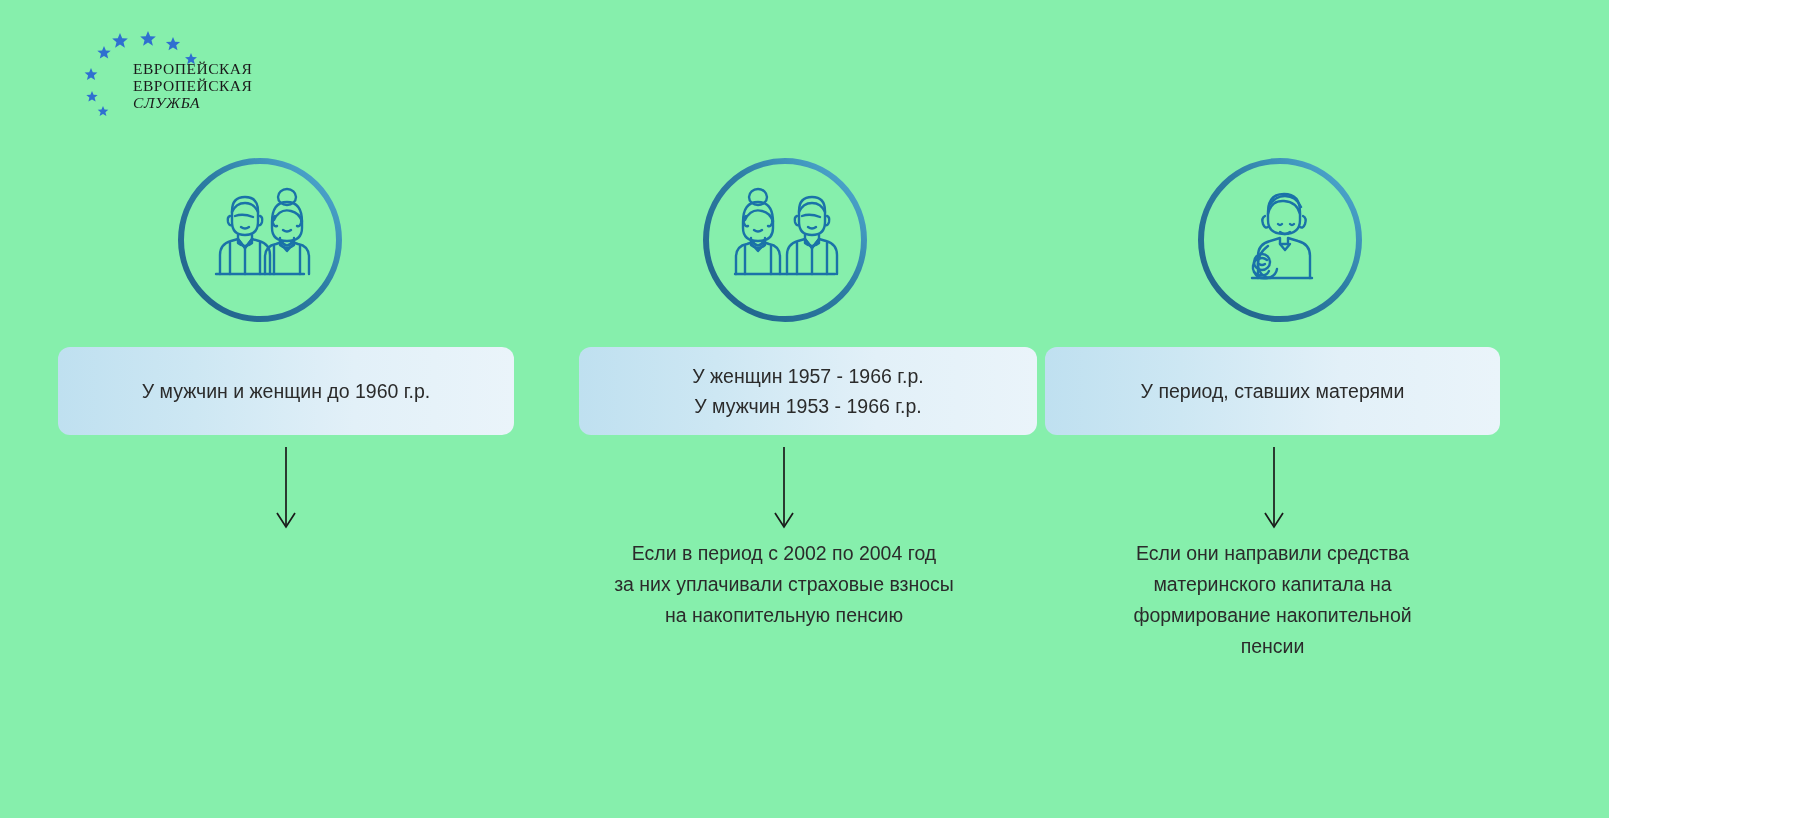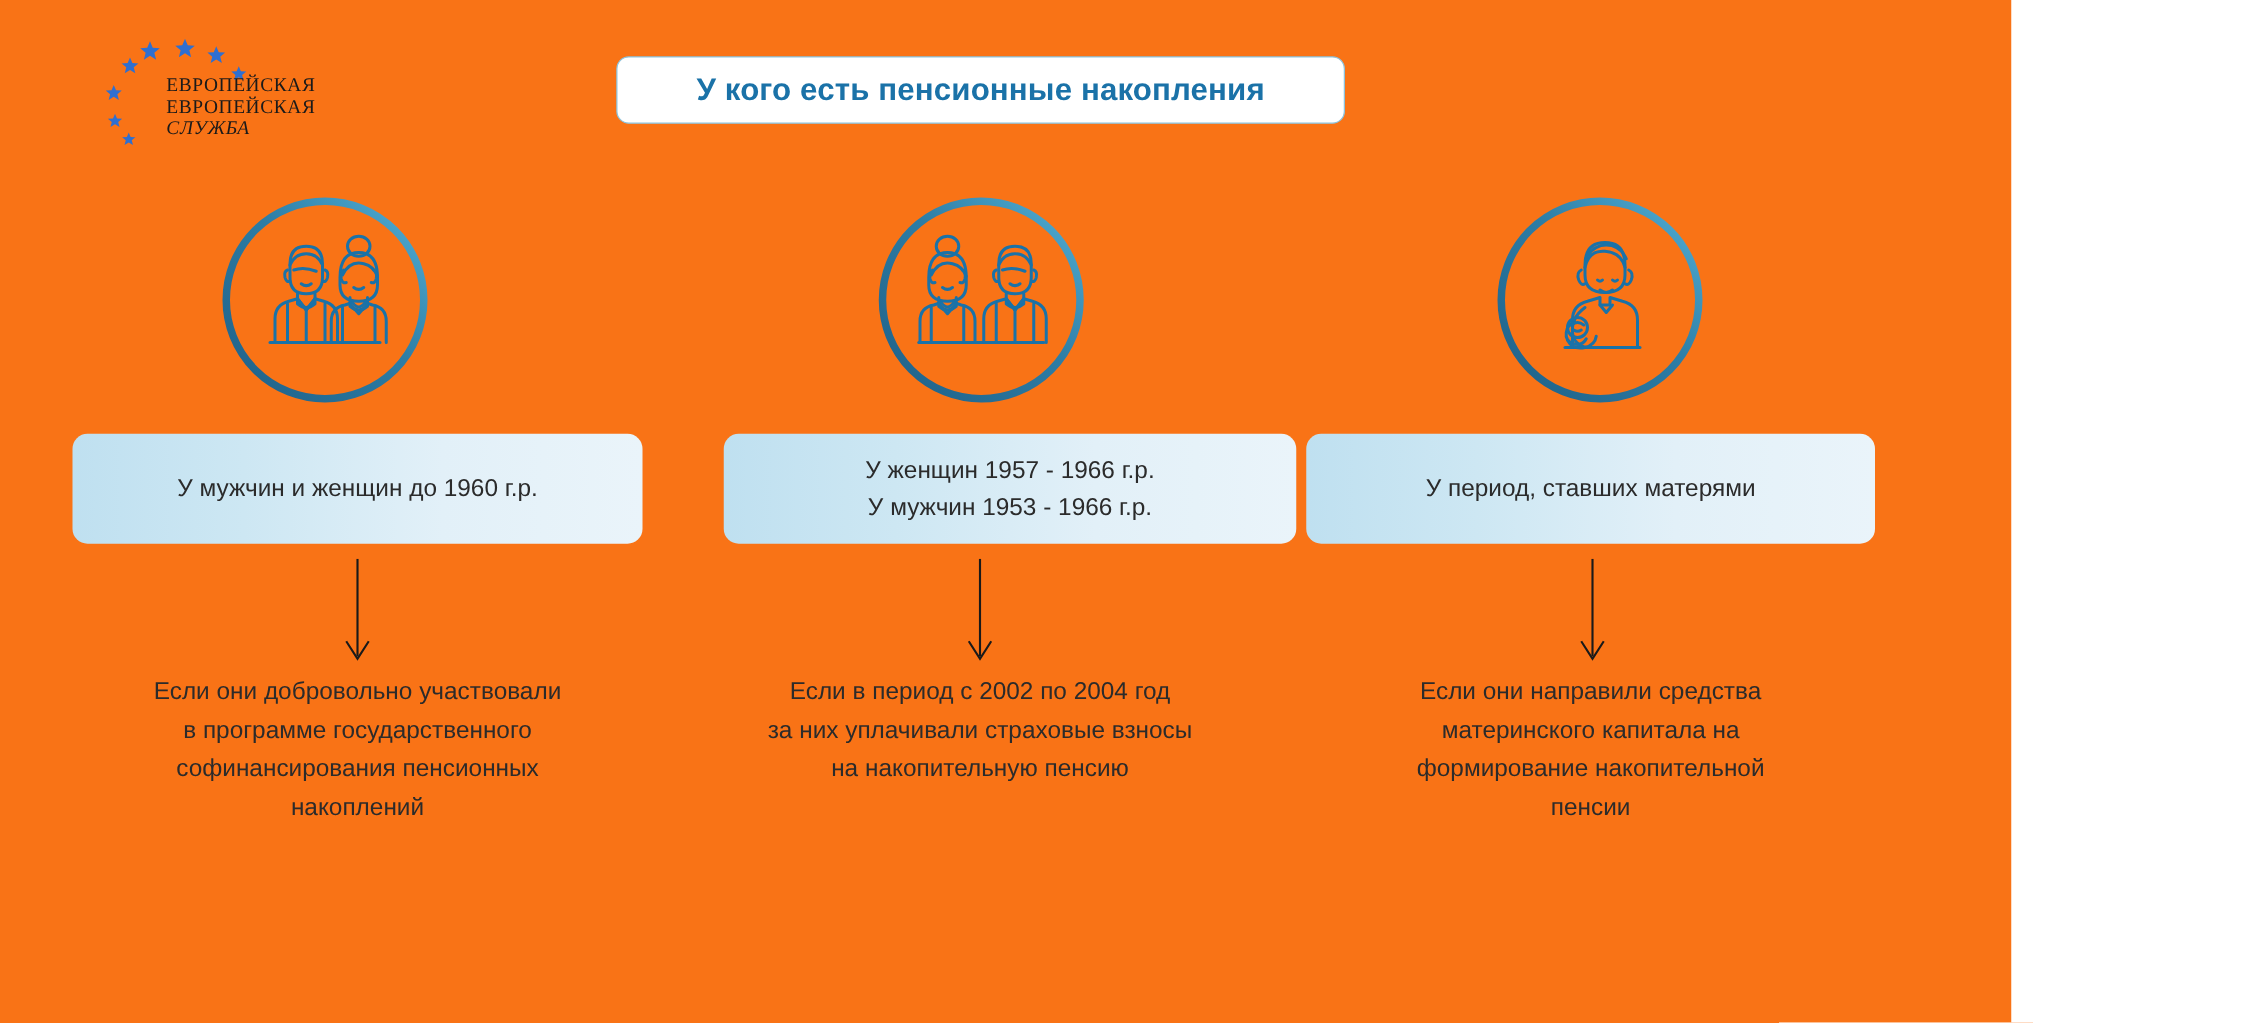--- a/index.html
+++ b/index.html
@@ -2,21 +2,21 @@
 <html><head>
 <meta charset="utf-8">
 <style>
   * { box-sizing: border-box; margin: 0; padding: 0; }
   html, body {
     width: 1800px; height: 818px;
     background: #ffffff;
     font-family: "Liberation Sans", sans-serif;
     overflow: hidden;
   }
-  .page { position: relative; width: 1609px; height: 818px; background: #f97316; }
+  .page { position: relative; width: 1609px; height: 818px; background: #86efac; }
 
   
   .logo { position: absolute; left: 58px; top: 28px; width: 260px; height: 92px; }
   .logo-stars { position: absolute; left: 0; top: 0; width: 180px; height: 92px; }
   .logo-text {
     position: absolute; left: 75px; top: 32px;
     font-family: "Liberation Serif", serif;
     color: #1a1a1a;
     letter-spacing: 0.5px;
     line-height: 17px;
@@ -100,23 +100,20 @@
         <path d="M45 83 l1.5 3.5 3.8.2 -2.9 2.5 1.0 3.8 -3.4-2.1 -3.4 2.1 1.0-3.8 -2.9-2.5 3.8-.2z" transform="translate(0,-5)"></path>
       </g>
     </svg>
     <div class="logo-text">
       <div class="l1">ЕВРОПЕЙСКАЯ</div>
       <div class="l2">ЕВРОПЕЙСКАЯ</div>
       <div class="l3">СЛУЖБА</div>
     </div>
   </div>
 
-  <div class="title-banner">
-    <span class="title-text">У кого есть пенсионные накопления</span>
-  </div>
 
   <div class="col col-1">
     <div class="circle-wrap">
       <svg class="circle-svg" width="180" height="180" viewBox="0 0 180 180">
         <defs>
           <linearGradient id="g1" x1="0%" y1="100%" x2="100%" y2="0%">
             <stop offset="0%" stop-color="#1f5f86"></stop>
             <stop offset="55%" stop-color="#2d7da5"></stop>
             <stop offset="100%" stop-color="#54b0d6"></stop>
           </linearGradient>
@@ -250,24 +247,20 @@
   </svg>
   <svg class="arrow arrow-2" viewBox="0 0 26 85">
     <line x1="13" y1="0" x2="13" y2="78" stroke="#1a1a1a" stroke-width="1.7"></line>
     <polyline points="4,66 13,80 22,66" fill="none" stroke="#1a1a1a" stroke-width="1.7"></polyline>
   </svg>
   <svg class="arrow arrow-3" viewBox="0 0 26 85">
     <line x1="13" y1="0" x2="13" y2="78" stroke="#1a1a1a" stroke-width="1.7"></line>
     <polyline points="4,66 13,80 22,66" fill="none" stroke="#1a1a1a" stroke-width="1.7"></polyline>
   </svg>
 
-  <div class="caption cap-1">Если они добровольно участвовали
-в программе государственного
-софинансирования пенсионных
-накоплений</div>
   <div class="caption cap-2">Если в период с 2002 по 2004 год
 за них уплачивали страховые взносы
 на накопительную пенсию</div>
   <div class="caption cap-3">Если они направили средства
 материнского капитала на
 формирование накопительной
 пенсии</div>
 
 </div>
 

